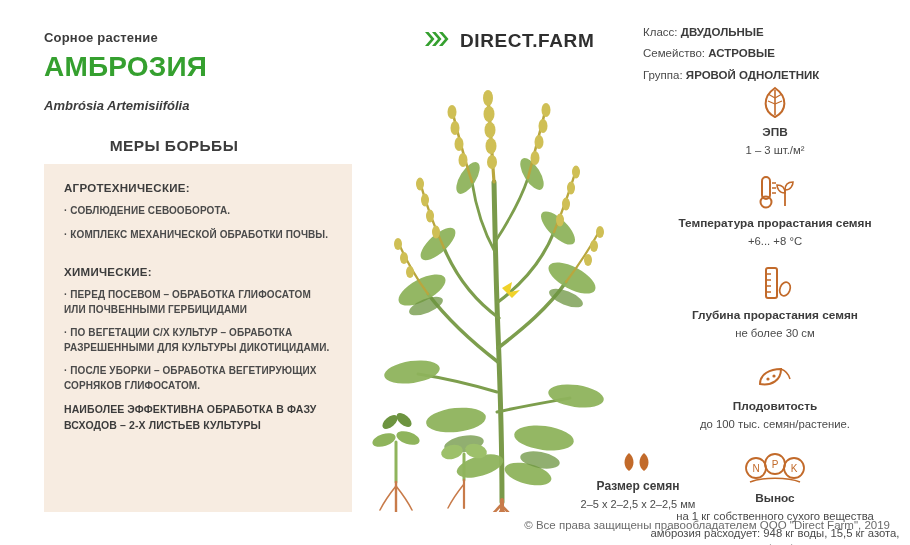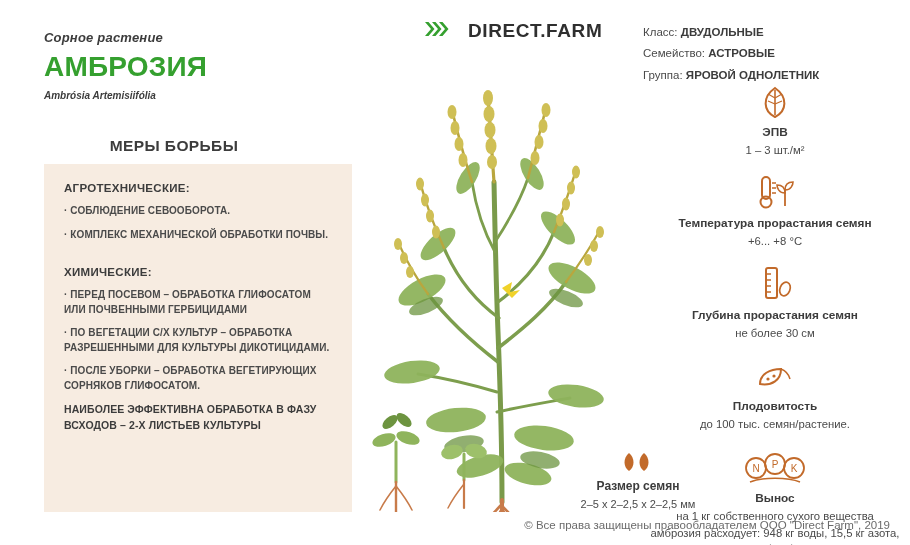--- a/index.html
+++ b/index.html
@@ -28,33 +28,32 @@
     position: absolute;
     left: 44px;
     top: 30px;
     width: 300px;
   }
   #kicker {
     font-size: 13px;
     font-weight: bold;
     color: #3c3c3c;
     letter-spacing: .2px;
-    font-style: italic;
   }
   #plant-name {
     margin-top: 7px;
     font-size: 28px;
     line-height: 1.08;
     font-weight: bold;
     color: #35a02f;
     letter-spacing: .2px;
   }
   #plant-latin {
-    margin-top: 8px;
-    font-size: 10px;
+    margin-top: 16px;
+    font-size: 13px;
     font-weight: bold;
     font-style: italic;
     color: #3c3c3c;
   }
 
   #measures-title {
     position: absolute;
     left: 44px;
     top: 137px;
     width: 260px;
@@ -98,24 +97,24 @@
     line-height: 1.5;
     font-weight: bold;
     color: #3c3c3c;
     letter-spacing: .1px;
   }
 
   
   #logo {
     position: absolute;
     left: 425px;
-    top: 20px;
+    top: 30px;
     display: flex;
     align-items: center;
-    gap: 17px;
+    gap: 9px;
   }
   #logo-mark { display: block; }
   #logo-text {
     font-size: 19px;
     font-weight: bold;
     letter-spacing: .6px;
     color: #2f2f2f;
   }
 
   

